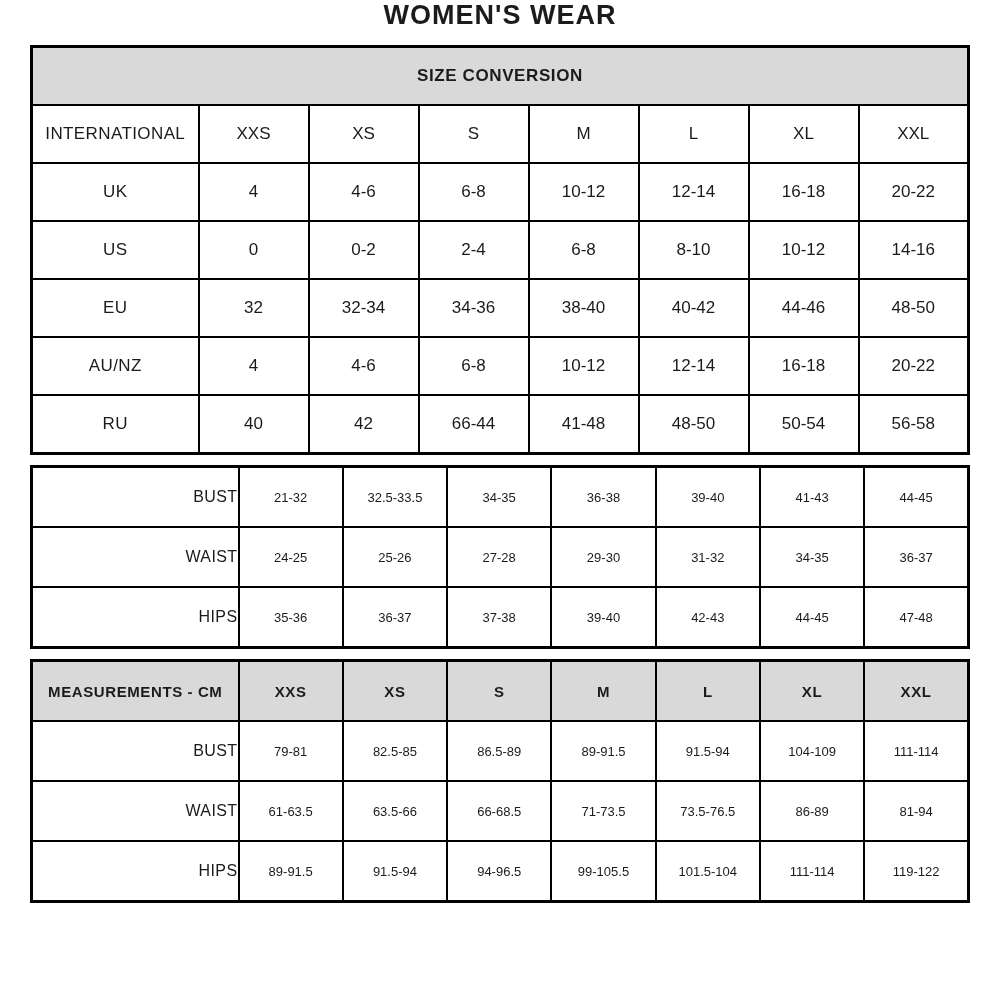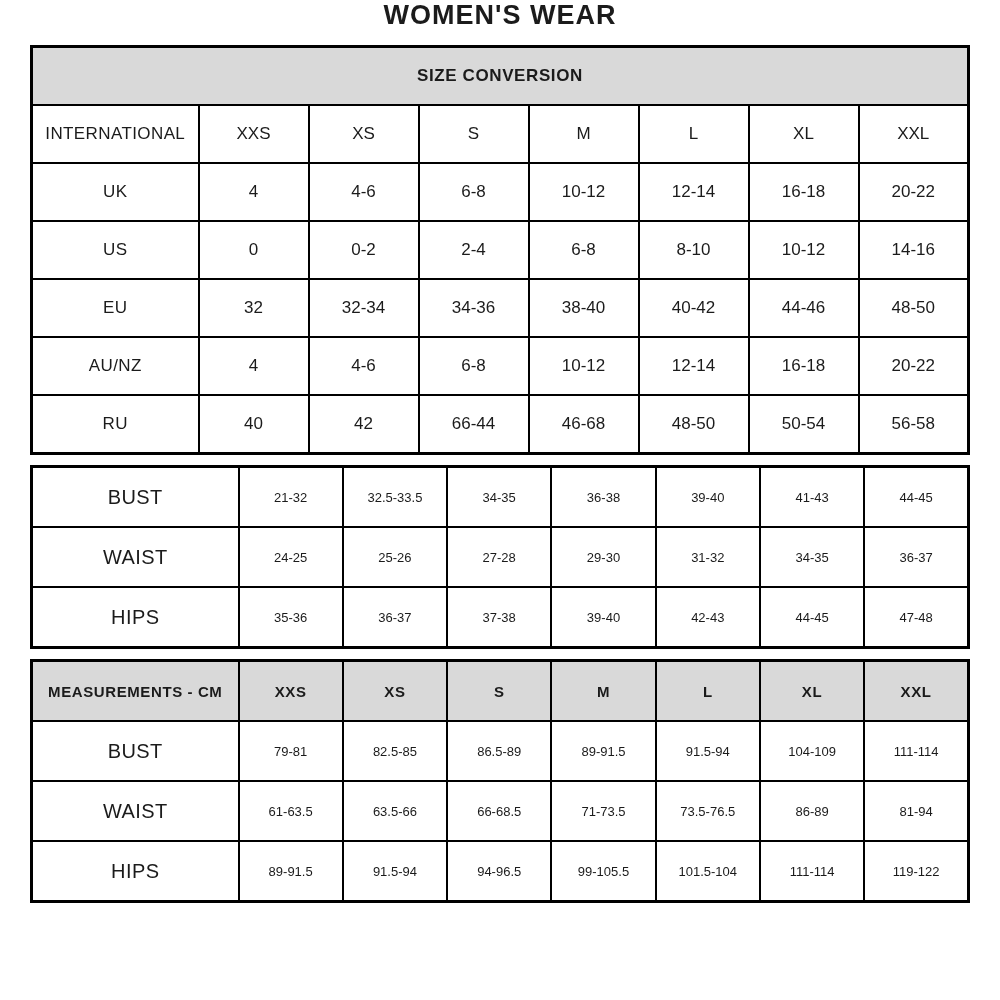--- a/index.html
+++ b/index.html
@@ -41,21 +41,21 @@
   td.hdr{
     background:var(--header-bg);
     font-weight:bold;
     font-size:15px;
     letter-spacing:0.6px;
     height:50px;
   }
   .t1 td{height:56px;font-size:17px;}
   .t1 td.lbl{letter-spacing:0.4px;}
   .m td{height:58px;}
-  .m td.lbl{font-size:20px;letter-spacing:0.4px;}
+  .m td.lbl{font-size:16px;letter-spacing:0.4px;text-align:right;}
   .m td.val{font-size:13px;border-radius:19px;}
 </style>
 </head>
 <body>
 
 <div class="title">WOMEN'S WEAR</div>
 
 <table class="tbl t1">
   <colgroup>
       <col style="width:167px">
@@ -119,21 +119,21 @@
     <td class="val">10-12</td>
     <td class="val">12-14</td>
     <td class="val">16-18</td>
     <td class="val">20-22</td>
   </tr>
   <tr>
     <td class="lbl">RU</td>
     <td class="val">40</td>
     <td class="val">42</td>
     <td class="val">66-44</td>
-    <td class="val">46-68</td>
+    <td class="val">41-48</td>
     <td class="val">48-50</td>
     <td class="val">50-54</td>
     <td class="val">56-58</td>
   </tr>
 </tbody>
   </table>
 
 <table class="tbl m">
   <colgroup>
       <col style="width:207px">

